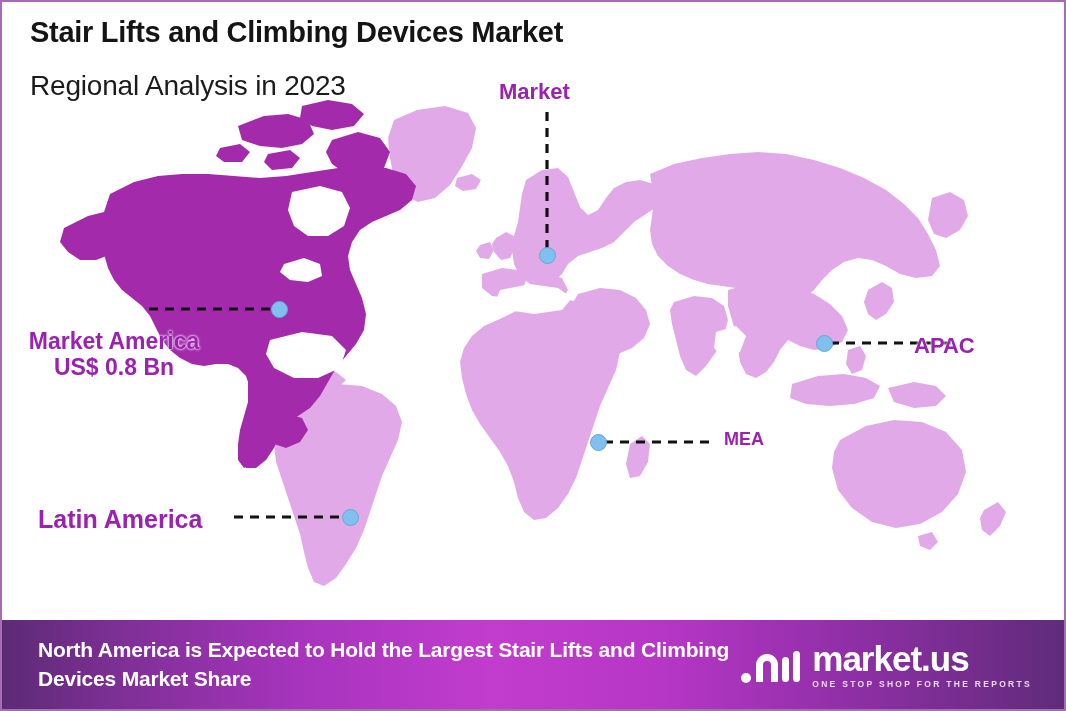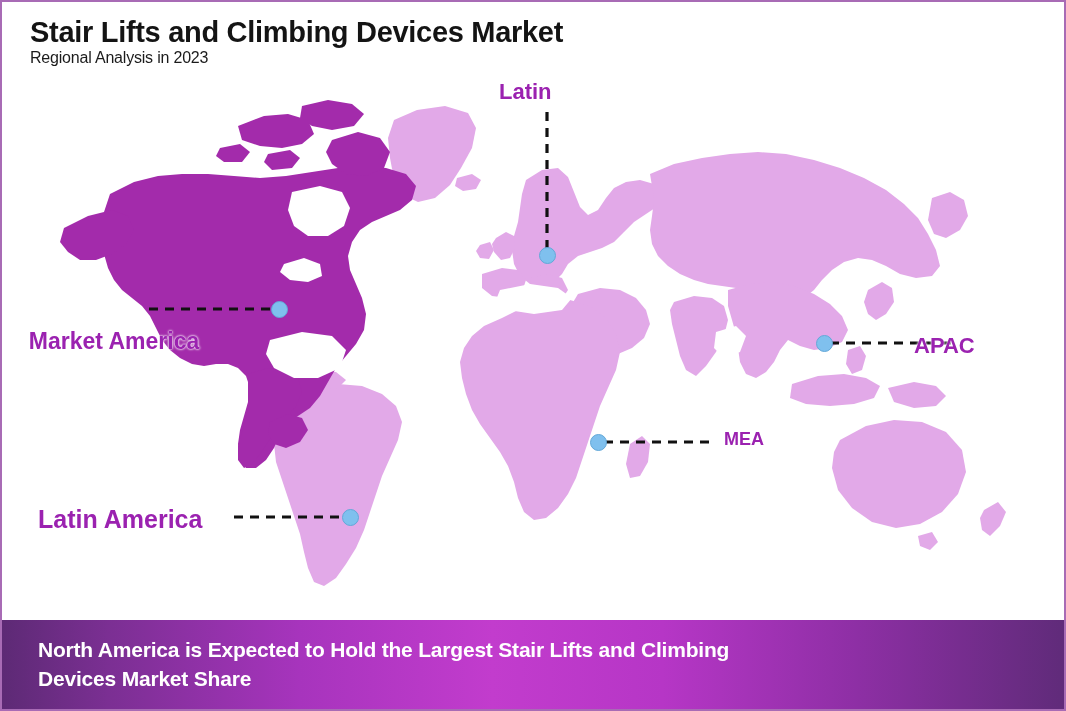--- a/index.html
+++ b/index.html
@@ -20,22 +20,22 @@
   
   #header { position: absolute; left: 28px; top: 14px; z-index: 20; }
   #title {
     font-size: 29px;
     font-weight: 700;
     color: #141414;
     letter-spacing: -0.3px;
     white-space: nowrap;
   }
   #subtitle {
-    margin-top: 0;
-    font-size: 16px;
+    margin-top: 21px;
+    font-size: 28px;
     font-weight: 400;
     color: #1b1b1b;
     letter-spacing: -0.2px;
     white-space: nowrap;
   }
 
   
   #map-wrap {
     position: absolute; left: 0; top: 0;
     width: 1066px; height: 625px;
@@ -207,38 +207,51 @@
 
   <div id="overlay">
 
     <div class="marker-dot" style="left:269px; top:299px;"></div>
     <div class="marker-dot" style="left:537px; top:245px;"></div>
     <div class="marker-dot" style="left:814px; top:333px;"></div>
     <div class="marker-dot" style="left:588px; top:432px;"></div>
     <div class="marker-dot" style="left:340px; top:507px;"></div>
 
     <div class="region-label lbl-europe">
-      <span>Latin</span>
+      <span>Market</span>
     </div>
 
     <div class="region-label lbl-na">
       <div>Market America</div>
+      <div>US$ 0.8 Bn</div>
     </div>
 
     <div class="region-label lbl-apac">
       <span>APAC</span>
     </div>
 
     <div class="region-label lbl-mea">
       <span>MEA</span>
     </div>
 
     <div class="region-label lbl-latam">
       <span>Latin America</span>
     </div>
   </div>
 
   <div id="banner">
     <div id="banner-text">North America is Expected to Hold the Largest Stair Lifts and Climbing Devices Market Share</div>
 
+    <div id="logo">
+      <svg id="logo-mark" width="62" height="40" viewBox="0 0 62 40" xmlns="http://www.w3.org/2000/svg">
+        <circle cx="6" cy="33" r="5" fill="#ffffff"></circle>
+        <path d="M16 37 L16 20 A11 11 0 0 1 38 20 L38 37 L31 37 L31 20 A4 4 0 0 0 23 20 L23 37 Z" fill="#ffffff"></path>
+        <rect x="42" y="12" width="7" height="25" rx="3.5" fill="#ffffff"></rect>
+        <rect x="53" y="6" width="7" height="31" rx="3.5" fill="#ffffff"></rect>
+      </svg>
+      <div id="logo-text-wrap">
+        <div id="logo-word">market.us</div>
+        <div id="logo-tag">ONE STOP SHOP FOR THE REPORTS</div>
+      </div>
+    </div>
   </div>
 
 </div>
 
 </body></html>

